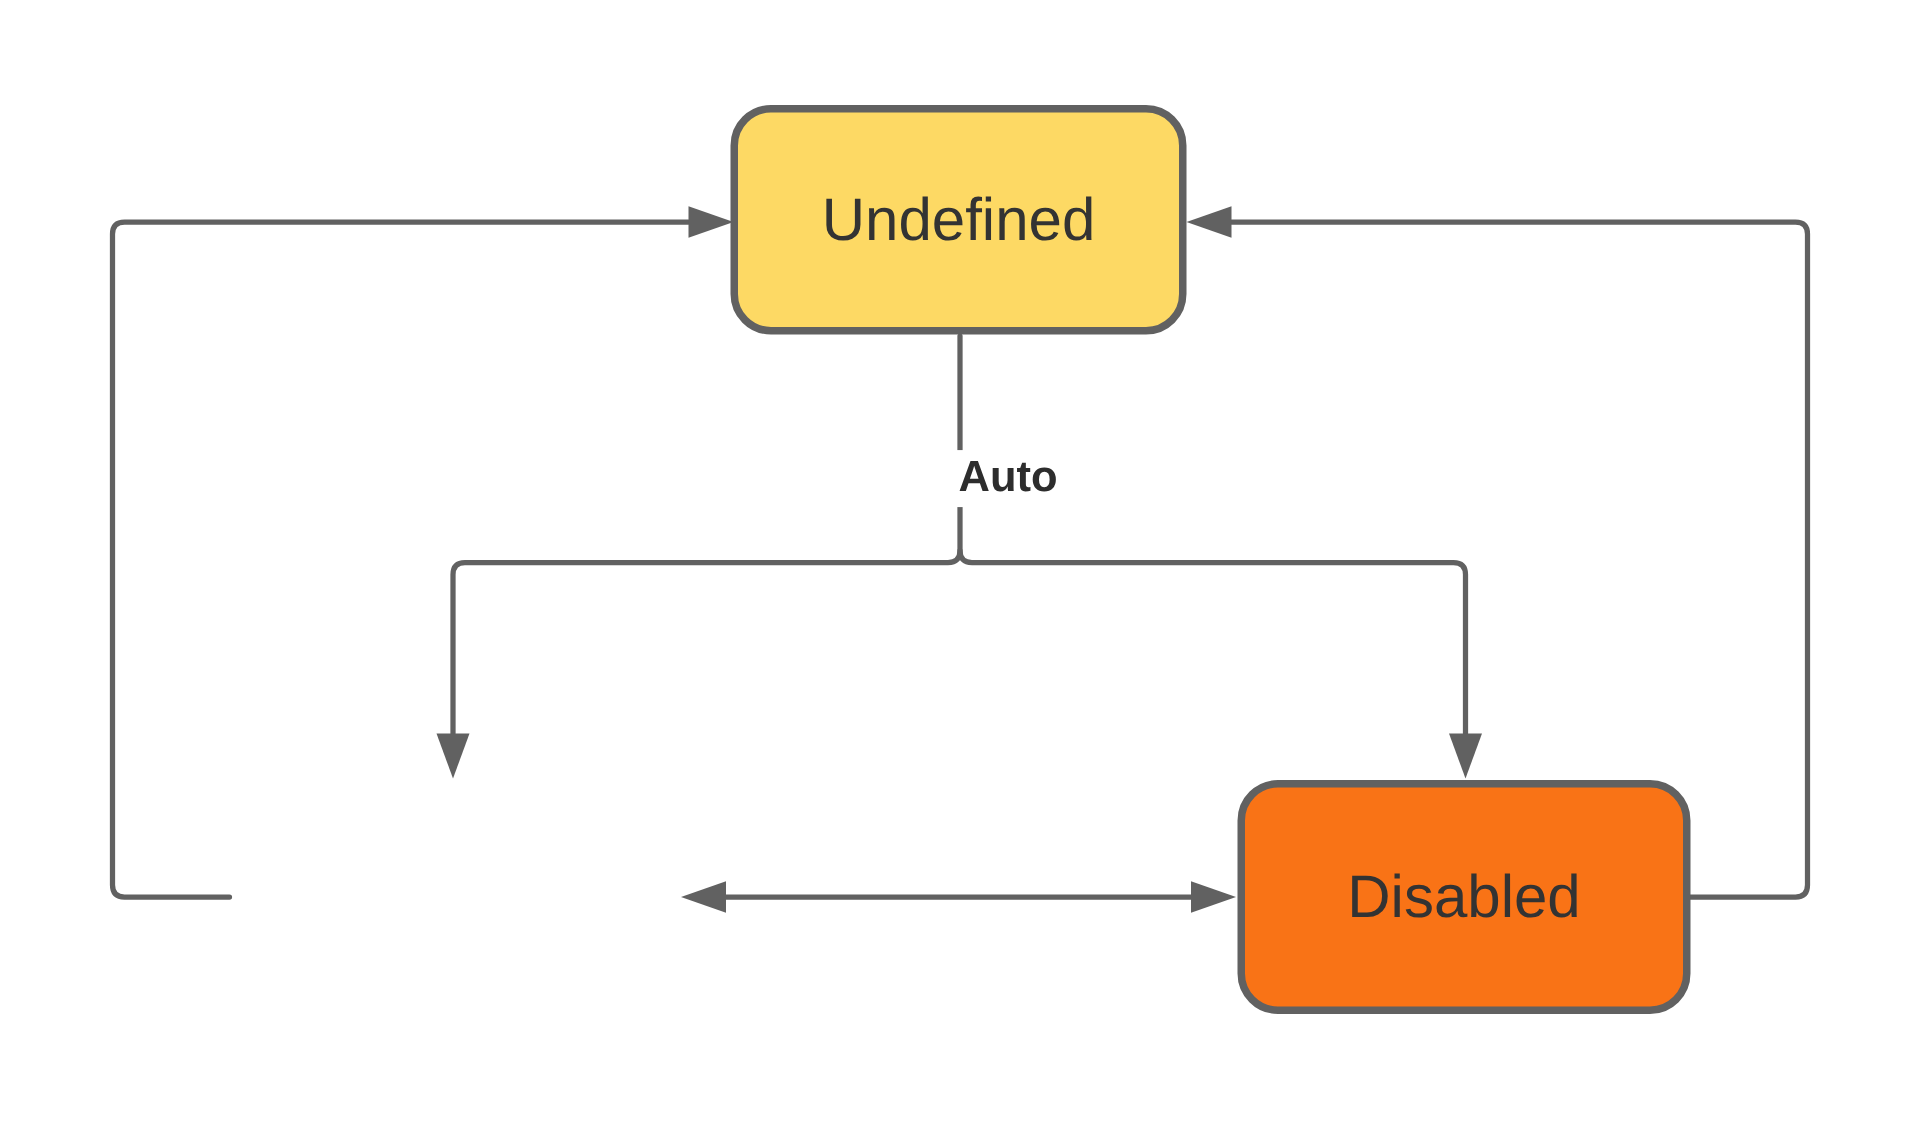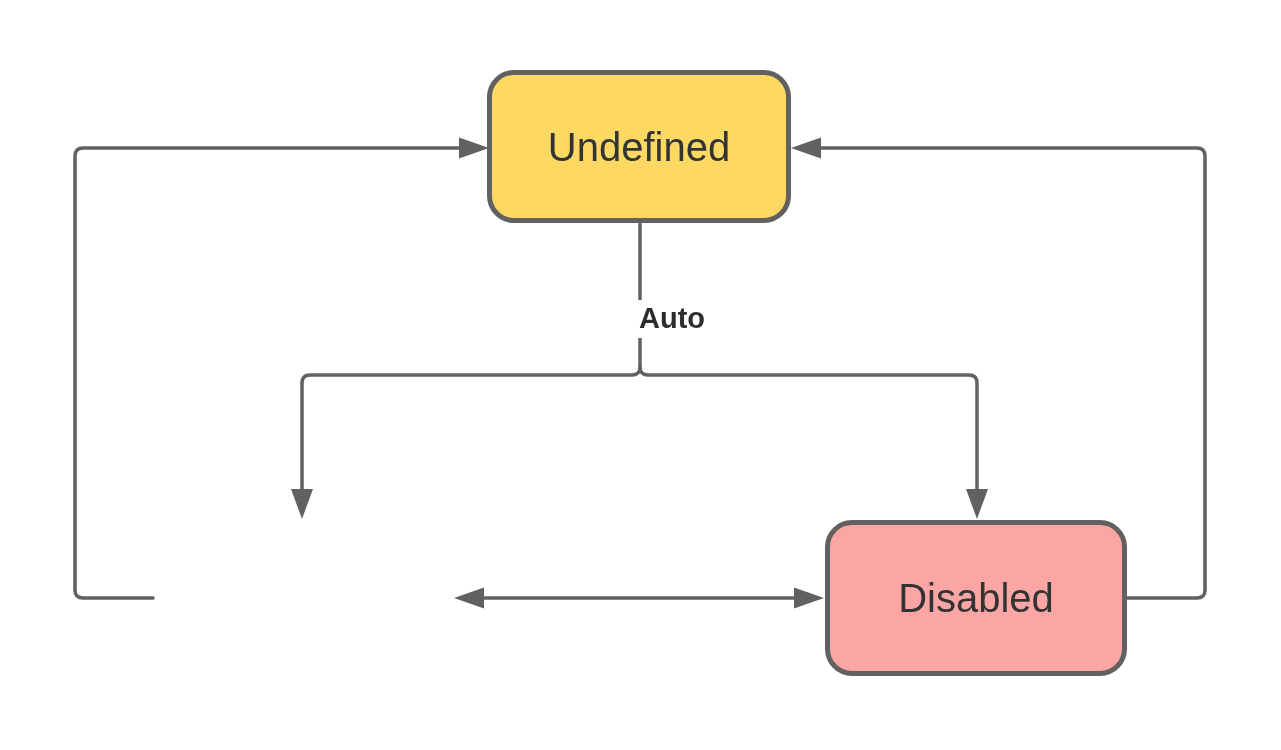--- a/index.html
+++ b/index.html
@@ -75,19 +75,19 @@
       <polygon stroke="none" points="454,598 484,587.5 484,608.5" fill="#616161"></polygon>
       <polygon stroke="none" points="824,598 794,587.5 794,608.5" fill="#616161"></polygon>
     </g>
   </svg>
 
   <div class="state state-undefined" style="background-color: rgb(253, 217, 100); border-color: rgb(97, 97, 97); color: rgb(51, 51, 51);">
     <span>Undefined</span>
   </div>
 
 
-  <div class="state state-disabled" style="background-color: #fca5a5; border-color: rgb(97, 97, 97); color: rgb(51, 51, 51);">
+  <div class="state state-disabled" style="background-color: #f97316; border-color: rgb(97, 97, 97); color: rgb(51, 51, 51);">
     <span>Disabled</span>
   </div>
 
   <div class="edge-label" style="color: rgb(45, 45, 45); background-color: rgb(255, 255, 255);">Auto</div>
 
 </div>
 
 </body></html>

